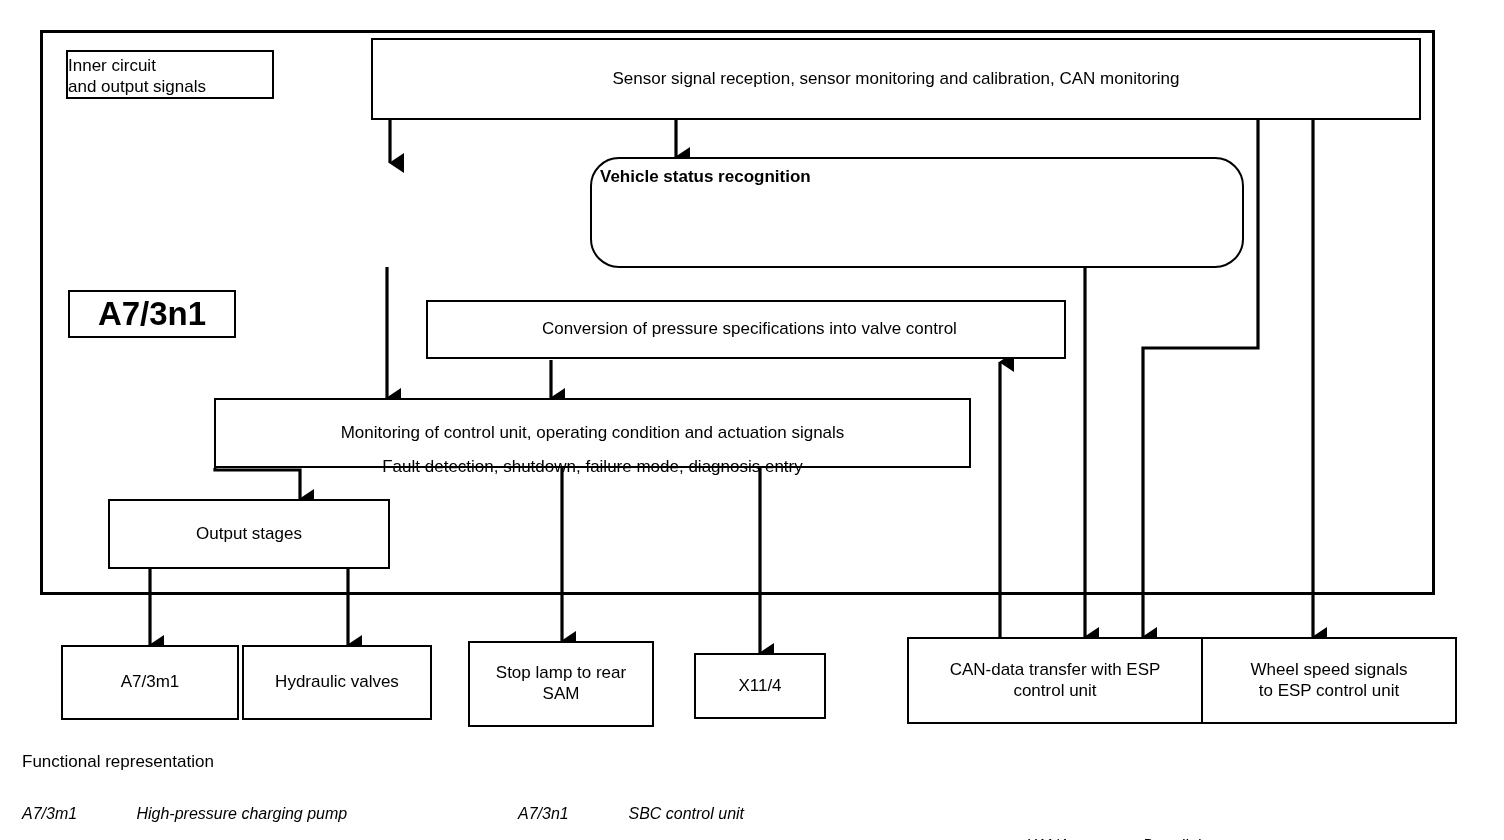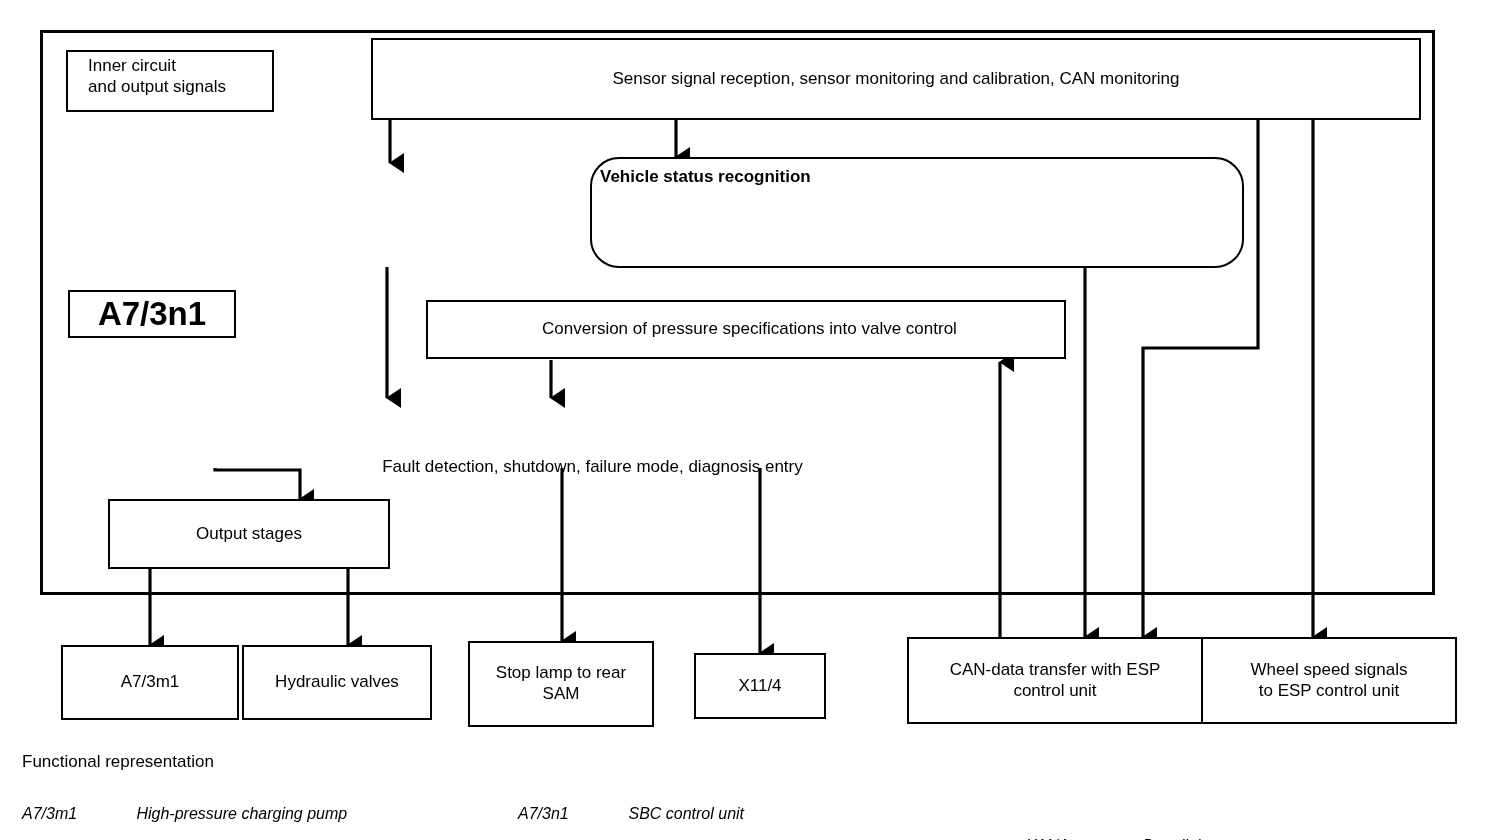--- a/index.html
+++ b/index.html
@@ -33,22 +33,22 @@
   #outer-frame{
     position:absolute;
     left:40px;top:30px;width:1395px;height:565px;
     border:3px solid #000;
     box-sizing:border-box;
     background:transparent;
     z-index:1;
   }
 
   #inner-circuit-box{
-    left:66px;top:50px;width:208px;height:62px;
-    padding:4px 6px 0 20px;
+    left:66px;top:50px;width:208px;height:49px;
+    padding:4px 6px 0 0;
     font-size:17px;
     z-index:4;
   }
   #sensor-box{left:371px;top:38px;width:1050px;height:82px;}
   #reservoir-box{left:294px;top:163px;width:196px;height:104px;}
   #vehicle-status-box{
     left:590px;top:157px;width:654px;height:111px;
     align-items:flex-start;justify-content:flex-start;text-align:left;
     padding:8px 10px 0 8px;
     border-radius:29px;
@@ -171,20 +171,23 @@
   <div class="box" id="vehicle-status-box">
     <div style="width:100%">
       <span class="vs-title">Vehicle status recognition</span>
     </div>
   </div>
 
   <div class="box" id="conversion-box">
     <span>Conversion of pressure specifications into valve control</span>
   </div>
 
+  <div class="box" id="monitoring-box">
+    <span>Monitoring of control unit, operating condition and actuation signals</span>
+  </div>
 
   <div id="fault-line">Fault detection, shutdown, failure mode, diagnosis entry</div>
 
   <div class="box" id="output-stages-box">
     <span>Output stages</span>
   </div>
 
   <div class="box" id="a7-3m1-box">
     <span>A7/3m1</span>
   </div>

